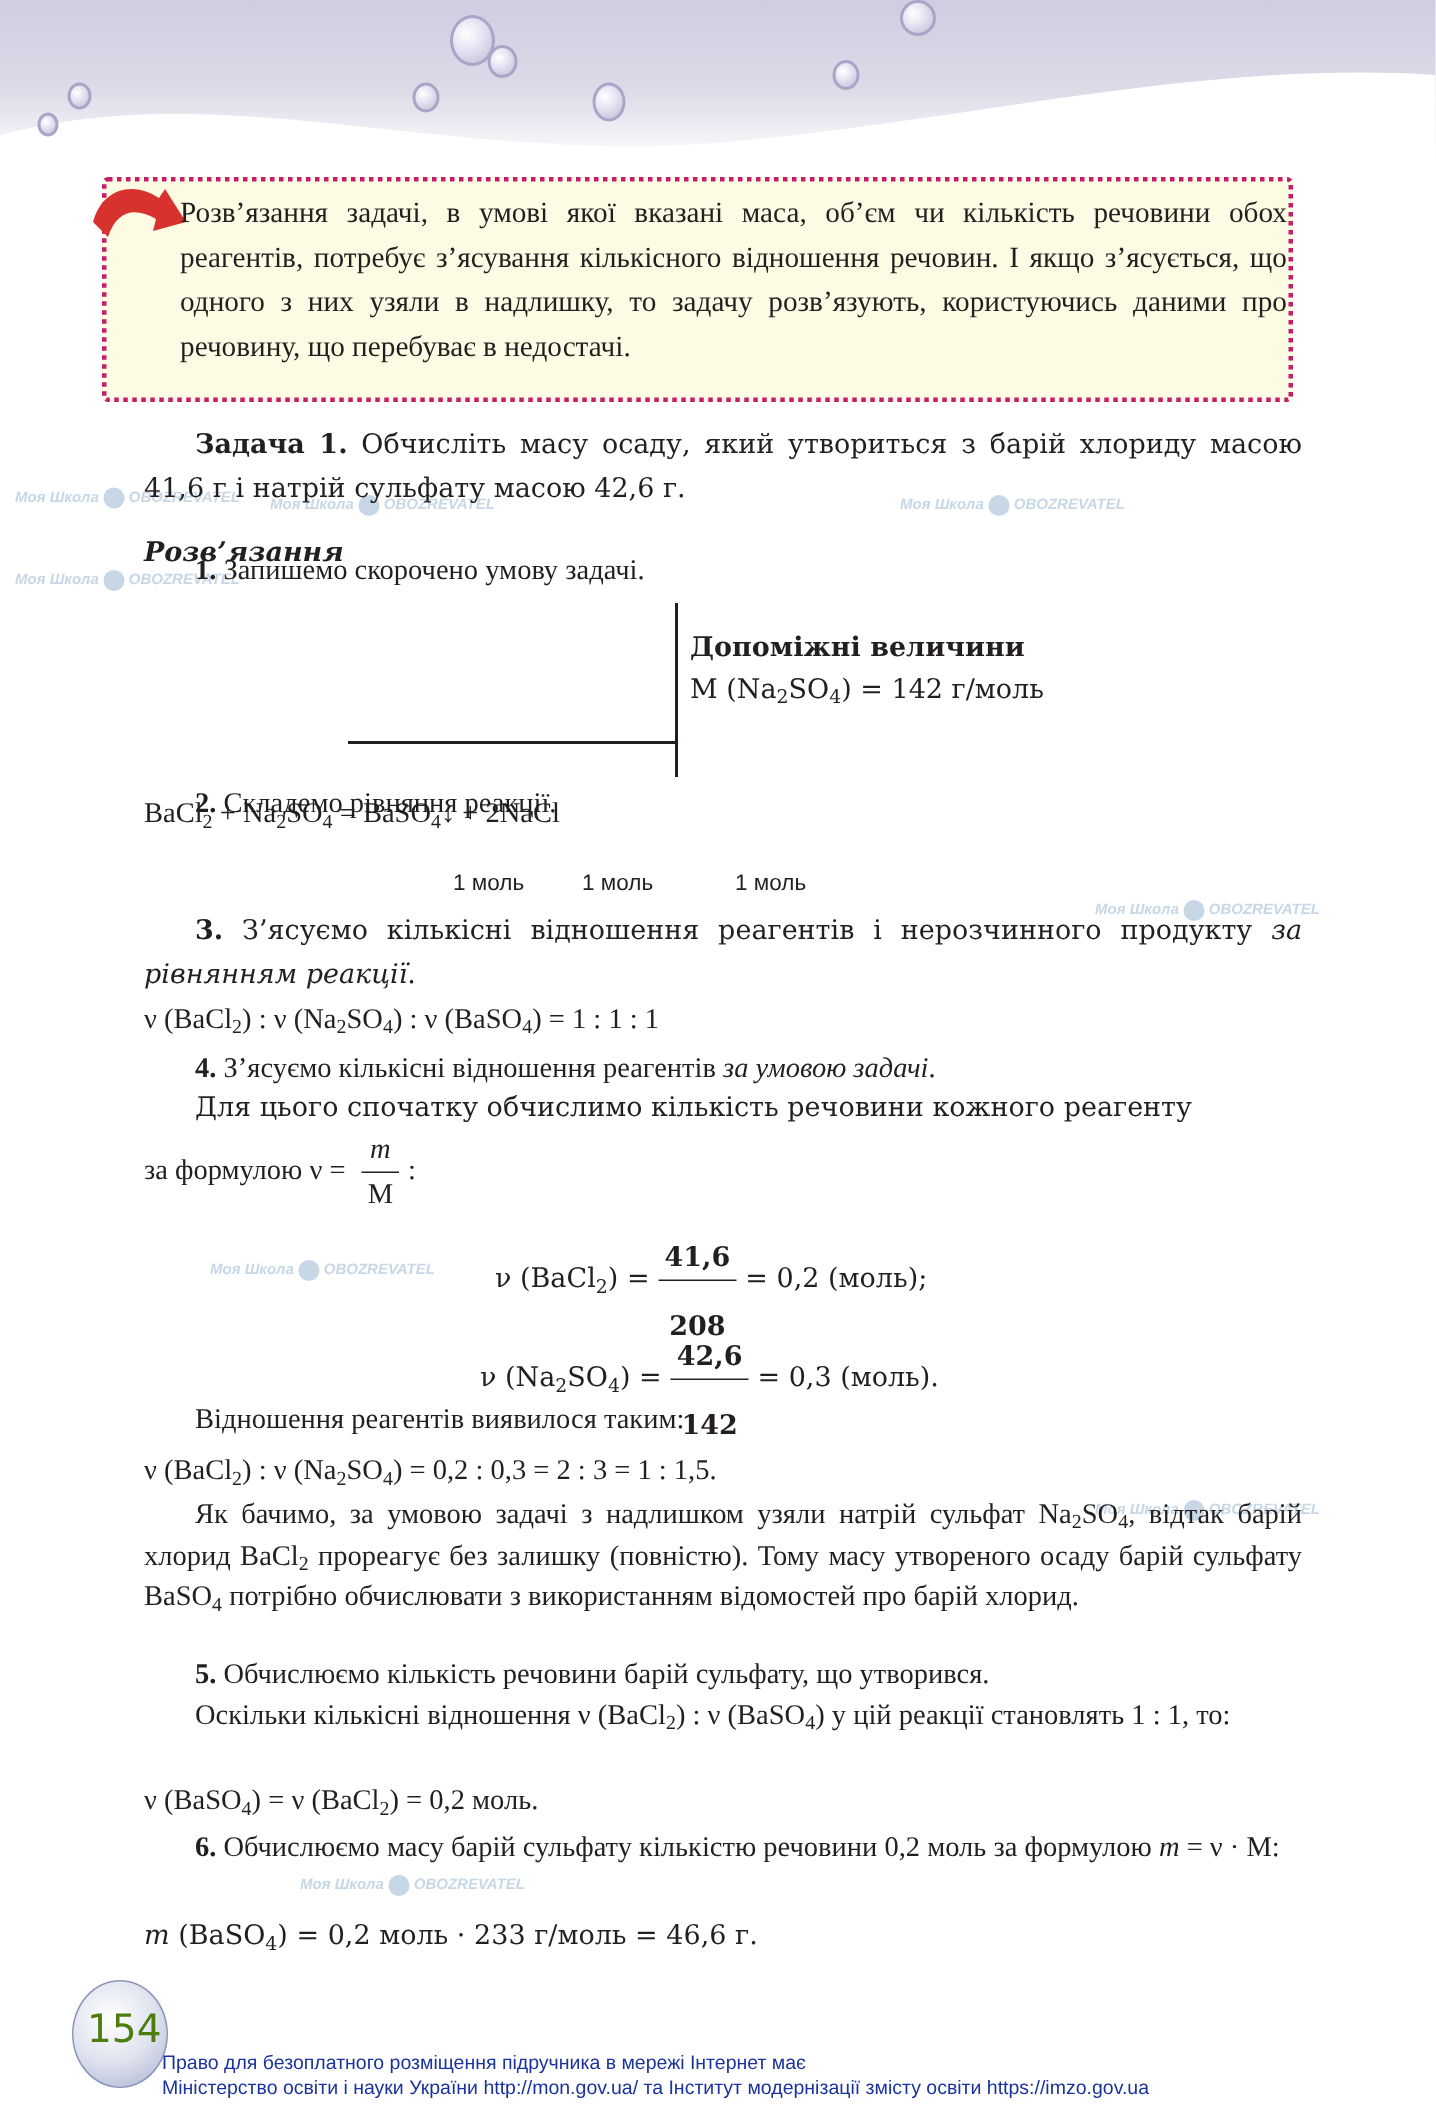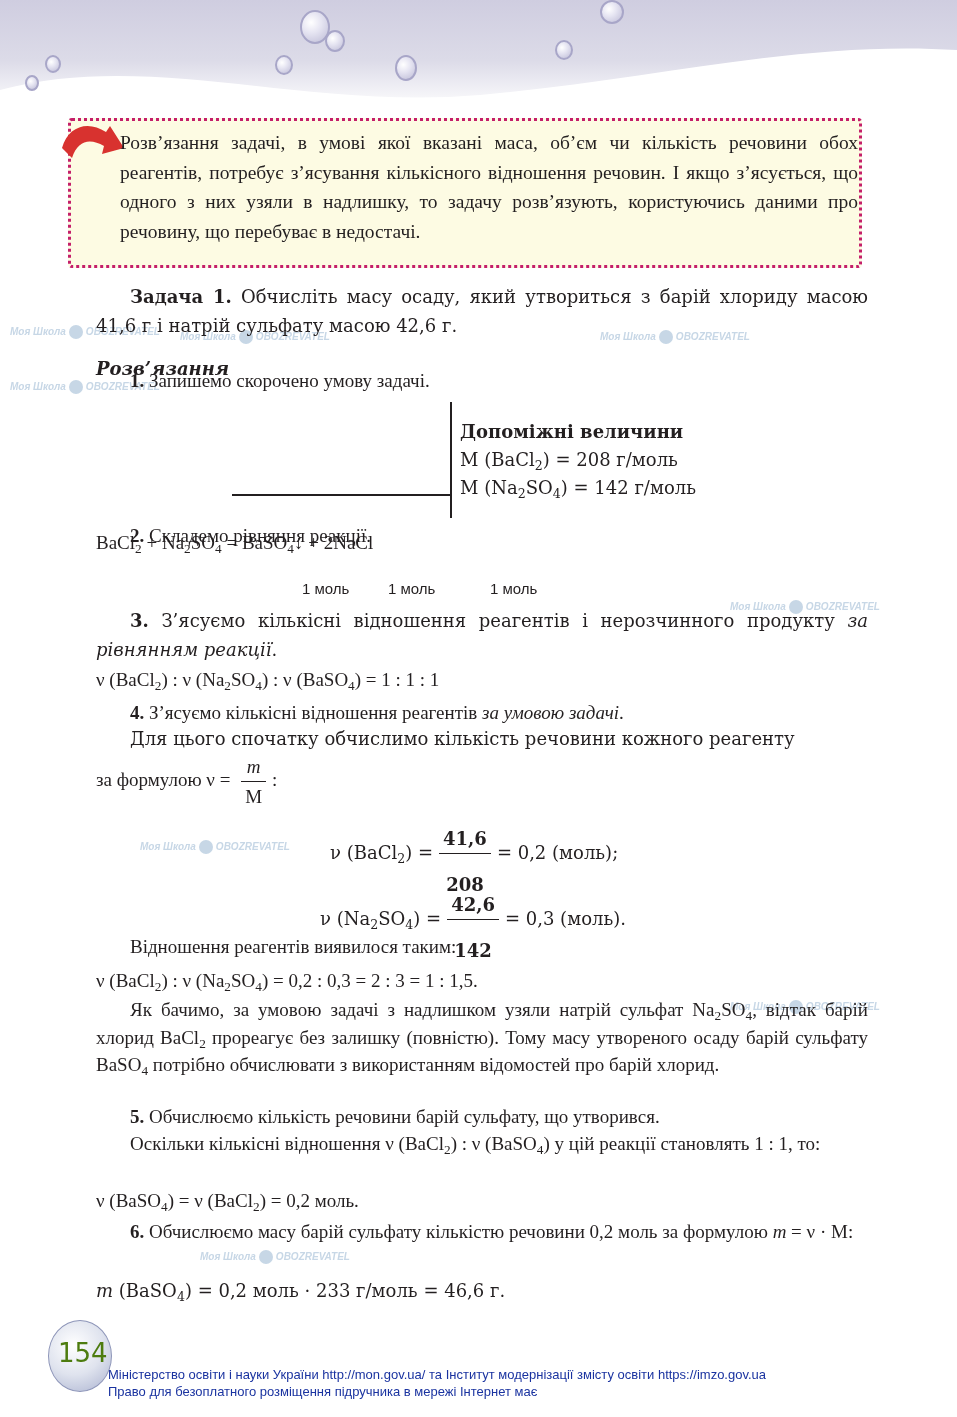--- a/index.html
+++ b/index.html
@@ -79,21 +79,20 @@
 
 <div class="p ind narrow" style="top:366px;">
   <span class="b">1.</span><span> Запишемо скорочено умову задачі.</span>
 </div>
 
 <div class="given">
   <div class="vline"></div>
   <div class="hline"></div>
   <div style="position:absolute;left:228px;top:0;line-height:28px;">
     <div class="b">Допоміжні величини</div>
-    <div>M (BaCl<sub>2</sub>) = 208 г/моль</div>
     <div>M (Na<sub>2</sub>SO<sub>4</sub>) = 142 г/моль</div>
   </div>
 </div>
 
 <div class="p ind narrow" style="top:521px;">
   <span class="b">2.</span><span> Складемо рівняння реакції.</span>
 </div>
 <div class="p center narrow" style="top:528px;">BaCl<sub>2</sub> + Na<sub>2</sub>SO<sub>4</sub> = BaSO<sub>4</sub>↓ + 2NaCl</div>
 <div class="mol-row" style="left:302px;">1 моль</div>
 <div class="mol-row" style="left:388px;">1 моль</div>
@@ -131,15 +130,15 @@
 <div class="p center narrow" style="top:1186px;">ν (BaSO<sub>4</sub>) = ν (BaCl<sub>2</sub>) = 0,2 моль.</div>
 
 <div class="p ind narrow" style="top:1218px;line-height:28px;">
   <span class="b">6.</span> Обчислюємо масу барій сульфату кількістю речовини 0,2 моль за формулою <i>m</i> = ν · M:
 </div>
 <div class="p center" style="top:1276px;"><i>m</i> (BaSO<sub>4</sub>) = 0,2 моль · 233 г/моль = 46,6 г.</div>
 
 <div class="page-num"></div>
 <div class="page-num-text">154</div>
 <div class="footer">
+  <div>Право для безоплатного розміщення підручника в мережі Інтернет має</div>
   <div>Міністерство освіти і науки України http://mon.gov.ua/ та Інститут модернізації змісту освіти https://imzo.gov.ua</div>
-  <div>Право для безоплатного розміщення підручника в мережі Інтернет має</div>
 </div>
 
 </body></html>

